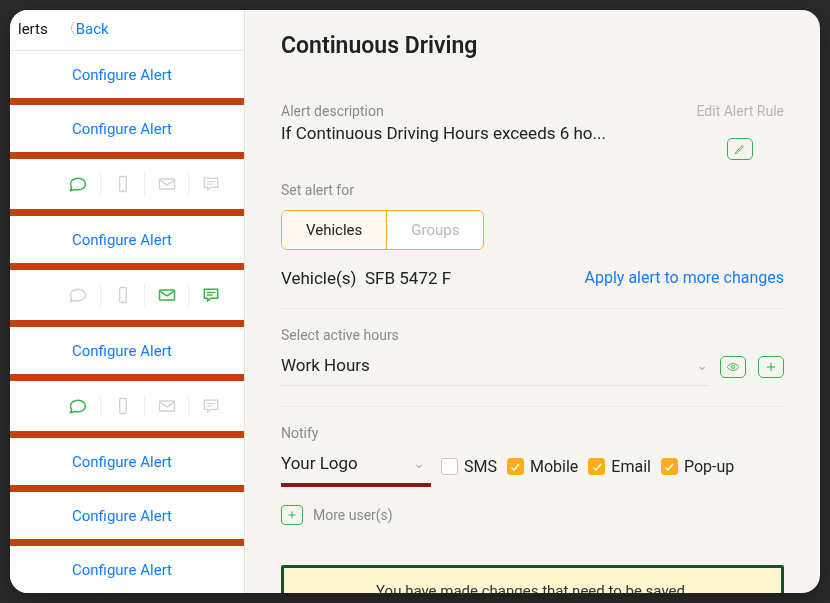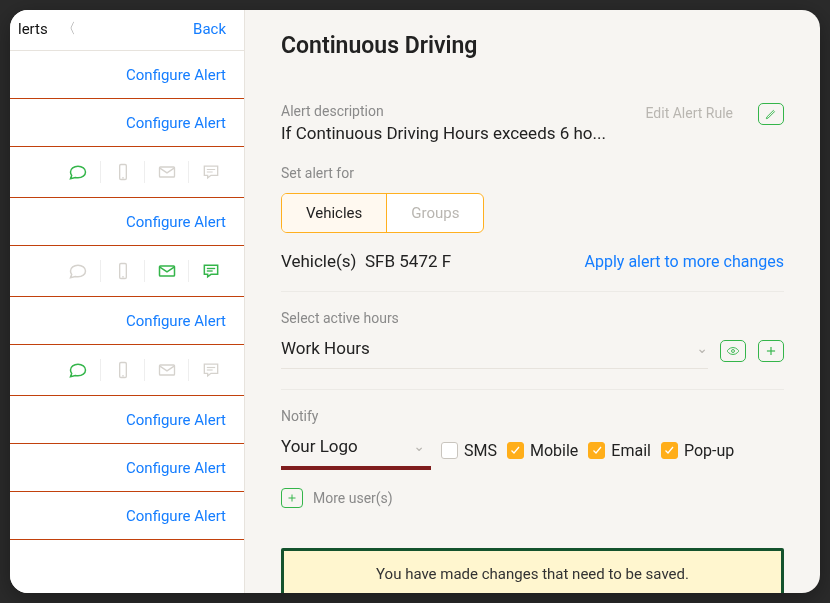--- a/index.html
+++ b/index.html
@@ -1,38 +1,38 @@
 <!DOCTYPE html>
 <html><head>
 <meta charset="utf-8">
 <style>
   * { box-sizing: border-box; margin: 0; padding: 0; font-family: -apple-system, BlinkMacSystemFont, "Segoe UI", Roboto, Helvetica, Arial, sans-serif; }
   body { background: #2b2b2b; width: 830px; height: 603px; overflow: hidden; }
   .window { position: absolute; left: 10px; top: 10px; width: 810px; height: 583px; background: #f7f5f2; border-radius: 18px; overflow: hidden; display: flex; box-shadow: 0 6px 24px rgba(0,0,0,.35); }
   .sidebar { width: 235px; flex: 0 0 235px; background: #fff; border-right: 1px solid #e7e3dd; display: flex; flex-direction: column; }
-  .sidebar-header { display: flex; align-items: center; justify-content: space-between; padding: 10px 18px 12px 8px; border-bottom: 1px solid #e7e3dd; }
+  .sidebar-header { display: flex; align-items: center; padding: 10px 18px 12px 8px; border-bottom: 1px solid #e7e3dd; }
   .sidebar-header .title { color: #111; font-size: 15px; }
   .sidebar-header .chev { color: #999; font-size: 14px; margin-left: 8px; }
   .sidebar-header .back { color: #147dff; font-size: 15px; cursor: pointer; }
   .sidebar-list { flex: 1; overflow: auto; }
-  .side-row { border-bottom: 1px solid #c2410c; padding: 14px 18px 14px 8px; text-align: right; }
+  .side-row { border-bottom: 7px solid #c2410c; padding: 14px 18px 14px 8px; text-align: center; }
   .side-row.icons { padding-right: 12px; display: flex; justify-content: flex-end; align-items: center; gap: 0; }
   .cfg { color: #147dff; font-size: 15px; cursor: pointer; }
   .icon-cell { display: inline-flex; align-items: center; justify-content: center; width: 44px; height: 22px; border-left: 1px solid #eee; }
   .icon-cell:first-child { border-left: none; }
   .icon-cell svg { width: 22px; height: 20px; }
   .muted { stroke: #d5d2cd; fill: none; }
   .active { stroke: #34b54a; fill: none; }
 
   .main { flex: 1; padding: 22px 36px 22px 36px; overflow: auto; }
   h1.page-title { font-size: 23px; font-weight: 600; color: #222; margin-bottom: 22px; }
   .label { font-size: 14px; color: #8a8a8a; margin-bottom: 4px; }
   .desc-row { display: flex; align-items: flex-start; justify-content: space-between; margin-bottom: 22px; margin-top: 44px; }
   .desc-text { font-size: 17px; color: #222; }
-  .edit-rule { display: flex; align-items: center; gap: 25px; }
+  .edit-rule { display: flex; align-items: center; gap: 17px; flex-direction: column; }
   .edit-rule span { color: #b9b6b1; font-size: 14px; text-align: right; line-height: 1.25; }
   .mini-btn { width: 26px; height: 22px; border: 1.5px solid #34b54a; border-radius: 5px; display: inline-flex; align-items: center; justify-content: center; cursor: pointer; }
   .mini-btn svg { width: 14px; height: 14px; stroke: #34b54a; fill: none; }
 
   .section { border-top: 1px solid #eceae6; padding: 18px 0 20px; }
   .first-section { border-top: none; padding-top: 0; }
   .segmented { display: inline-flex; border: 1px solid #ffb020; border-radius: 6px; overflow: hidden; margin-top: 8px; background: #fff; }
   .segmented .seg { padding: 10px 24px; font-size: 15px; cursor: pointer; border-right: 1px solid #ffb020; }
   .segmented .seg:last-child { border-right: none; }
   .segmented .seg.on { background: #fff9f0; color: #222; }

